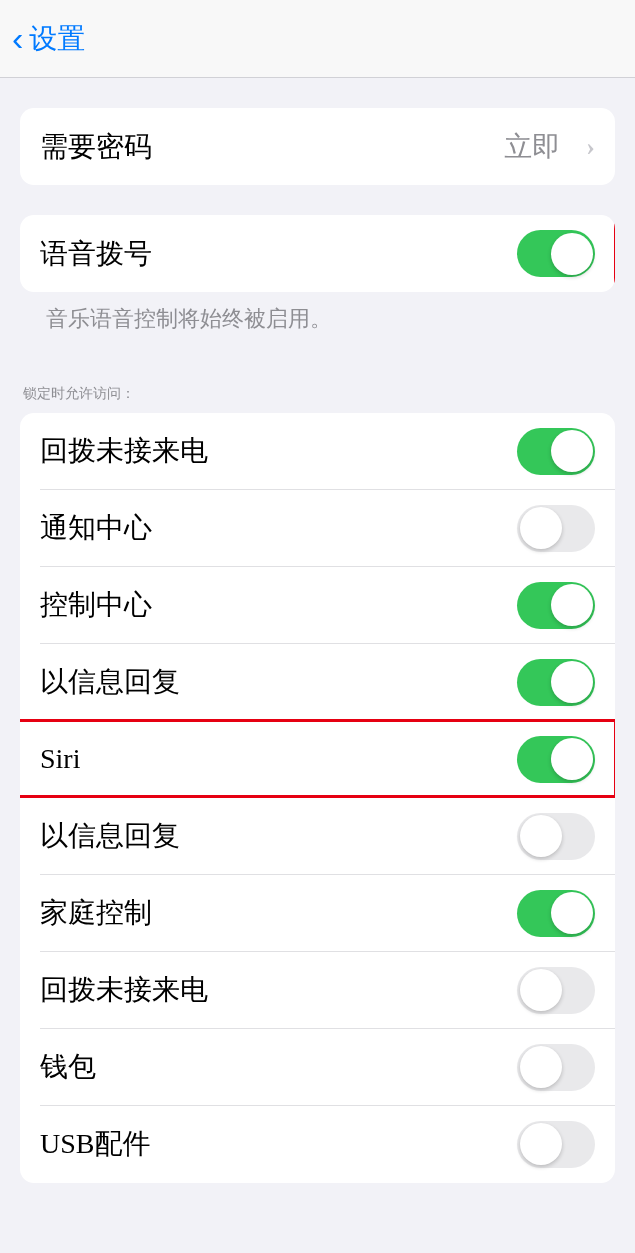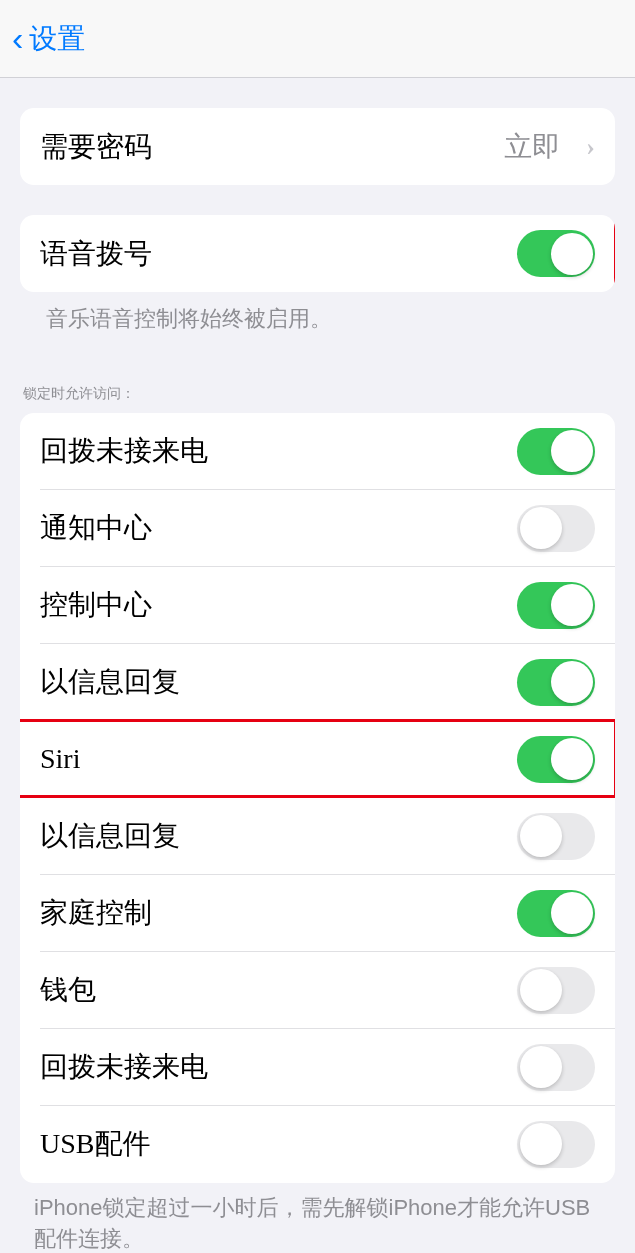--- a/index.html
+++ b/index.html
@@ -272,35 +272,34 @@
     </div>
 
     <div class="row">
       <span class="row-label">家庭控制</span>
       <div class="toggle on">
         <div class="toggle-knob"></div>
       </div>
     </div>
 
     <div class="row">
+      <span class="row-label">回拨未接来电</span>
+      <div class="toggle off">
+        <div class="toggle-knob"></div>
+      </div>
+    </div>
+
+    <div class="row">
       <span class="row-label">钱包</span>
       <div class="toggle off">
         <div class="toggle-knob"></div>
       </div>
     </div>
 
     <div class="row">
-      <span class="row-label">回拨未接来电</span>
-      <div class="toggle off">
-        <div class="toggle-knob"></div>
-      </div>
-    </div>
-
-    <div class="row">
       <span class="row-label">USB配件</span>
       <div class="toggle off">
         <div class="toggle-knob"></div>
       </div>
     </div>
   </div>
 
-  <div class="bottom-footer">iPhone锁定超过一小时后，需先解锁iPhone才能允许USB配件连接。</div>
 </div>
 
 </body></html>

